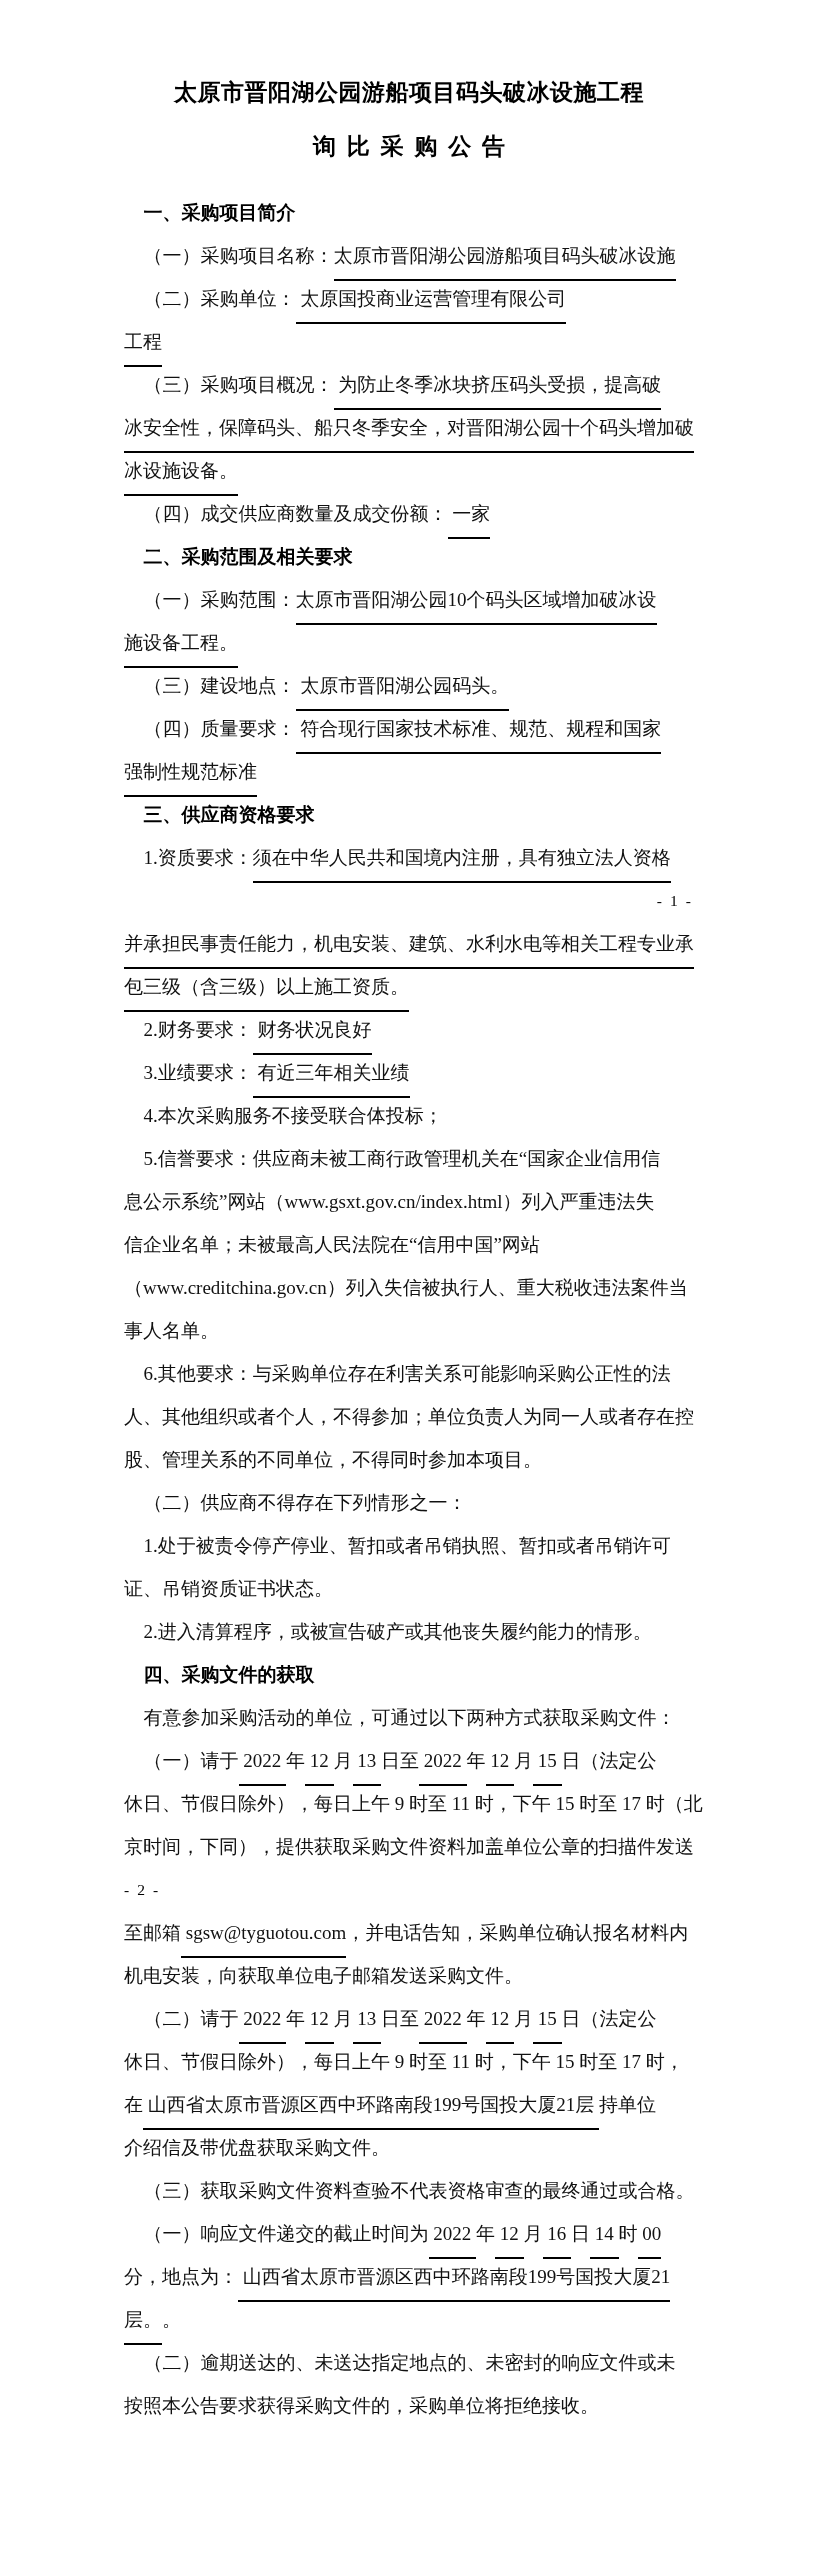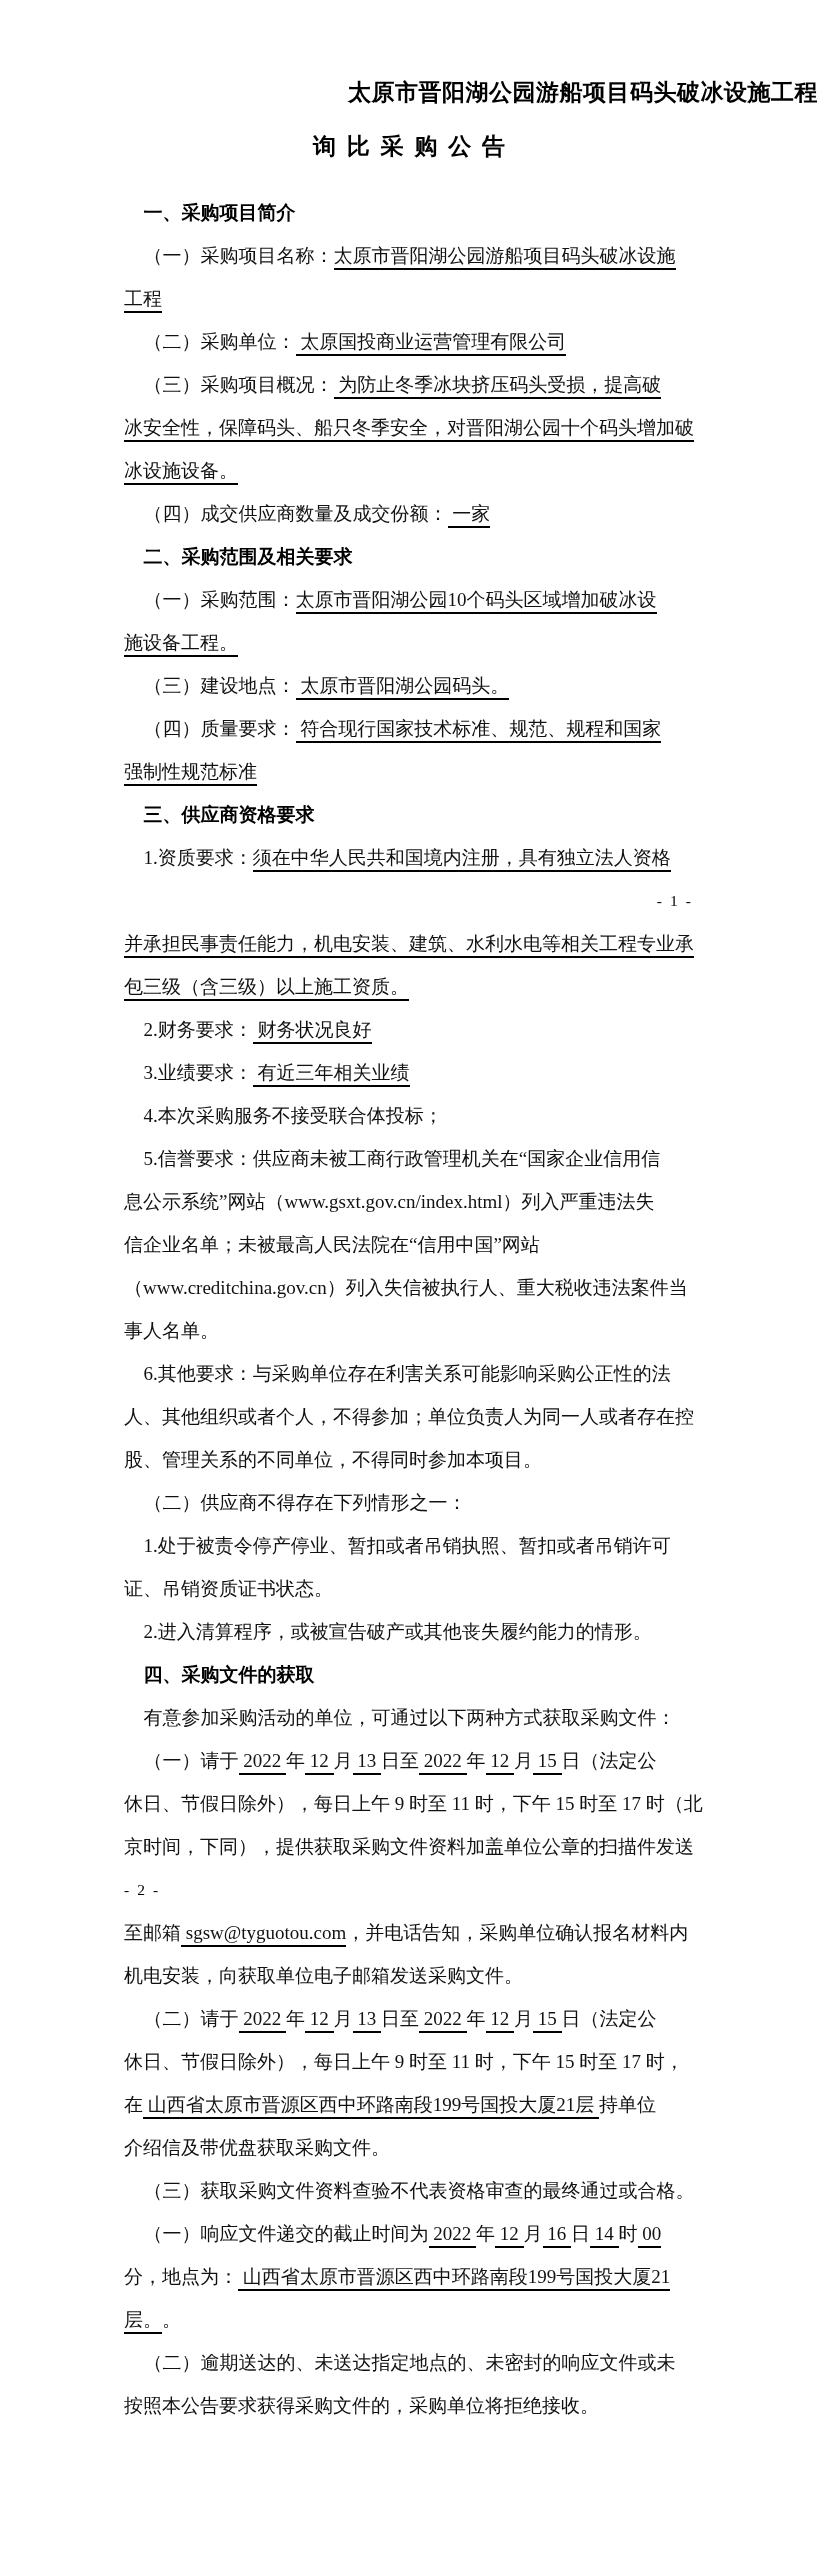--- a/index.html
+++ b/index.html
@@ -21,21 +21,20 @@
   .doc-title {
     padding-top: 76px;
     text-align: center;
     font-weight: bold;
     color: #000000;
   }
   .doc-title .t1 {
     font-size: 23px;
     line-height: 33px;
     letter-spacing: 0.5px;
-    text-align: right;
   }
   .doc-title .t2 {
     font-size: 23px;
     line-height: 33px;
     margin-top: 20.6px;
     letter-spacing: 10.8px;
     text-indent: 10.8px;
   }
   .doc-body {
     margin: 28px 125px 0 124px;
@@ -54,36 +53,36 @@
     color: #000000;
   }
   .line.marker {
     font-size: 15.5px;
     letter-spacing: 2.1px;
     color: #000000;
   }
   .line.marker.right { text-align: right; }
   .u {
     border-bottom: 2.1px solid #000000;
-    padding-bottom: 2px;
+    padding-bottom: 13px;
   }
 </style>
 </head>
 <body>
 
 <div class="page">
   <div class="doc-title">
     <div class="t1">太原市晋阳湖公园游船项目码头破冰设施工程</div>
     <div class="t2">询比采购公告</div>
   </div>
   <div class="doc-body">
       <div class="line heading"><span>一、采购项目简介</span></div>
       <div class="line indent"><span>（一）采购项目名称：</span><span class="u">太原市晋阳湖公园游船项目码头破冰设施</span></div>
+      <div class="line indent"><span>（二）采购单位：</span><span class="u"> 太原国投商业运营管理有限公司 </span></div>
       <div class="line"><span class="u">工程</span></div>
-      <div class="line indent"><span>（二）采购单位：</span><span class="u"> 太原国投商业运营管理有限公司 </span></div>
       <div class="line indent"><span>（三）采购项目概况：</span><span class="u"> 为防止冬季冰块挤压码头受损，提高破</span></div>
       <div class="line"><span class="u">冰安全性，保障码头、船只冬季安全，对晋阳湖公园十个码头增加破</span></div>
       <div class="line"><span class="u">冰设施设备。</span></div>
       <div class="line indent"><span>（四）成交供应商数量及成交份额：</span><span class="u"> 一家 </span></div>
       <div class="line heading"><span>二、采购范围及相关要求</span></div>
       <div class="line indent"><span>（一）采购范围：</span><span class="u">太原市晋阳湖公园10个码头区域增加破冰设</span></div>
       <div class="line"><span class="u">施设备工程。</span></div>
       <div class="line indent"><span>（三）建设地点：</span><span class="u"> 太原市晋阳湖公园码头。</span></div>
       <div class="line indent"><span>（四）质量要求：</span><span class="u"> 符合现行国家技术标准、规范、规程和国家</span></div>
       <div class="line"><span class="u">强制性规范标准</span></div>

